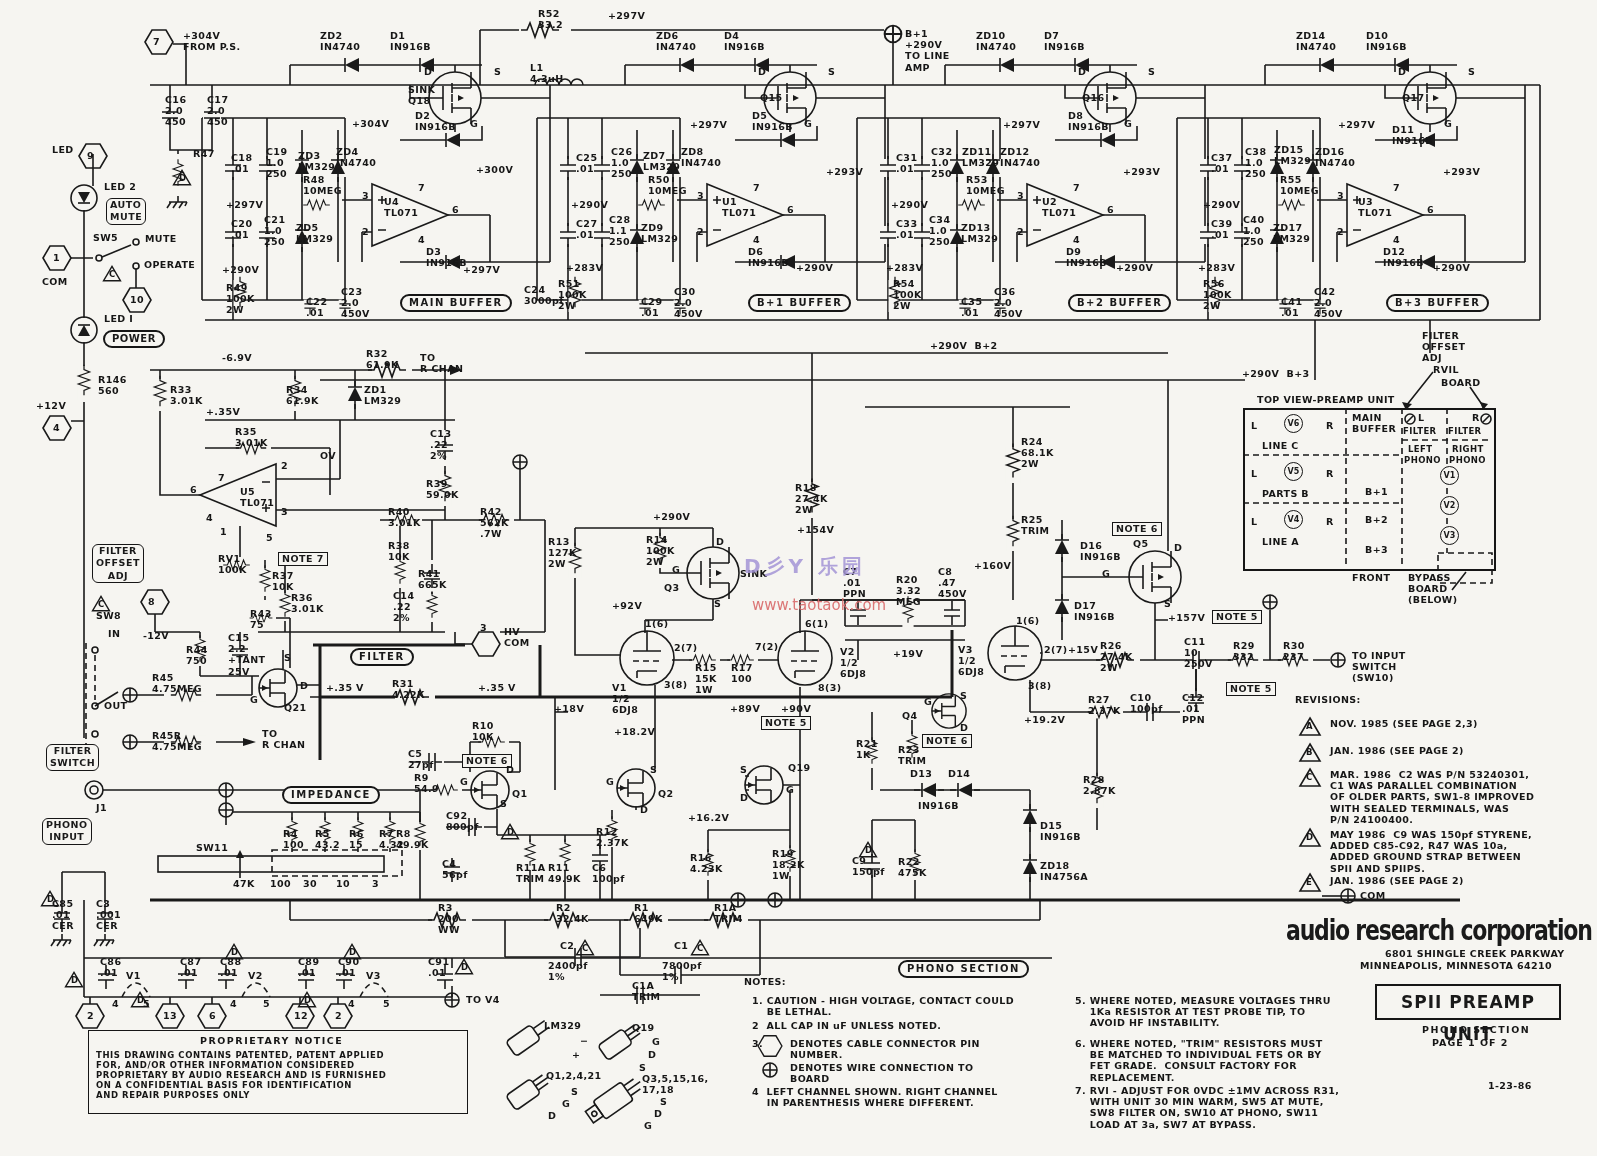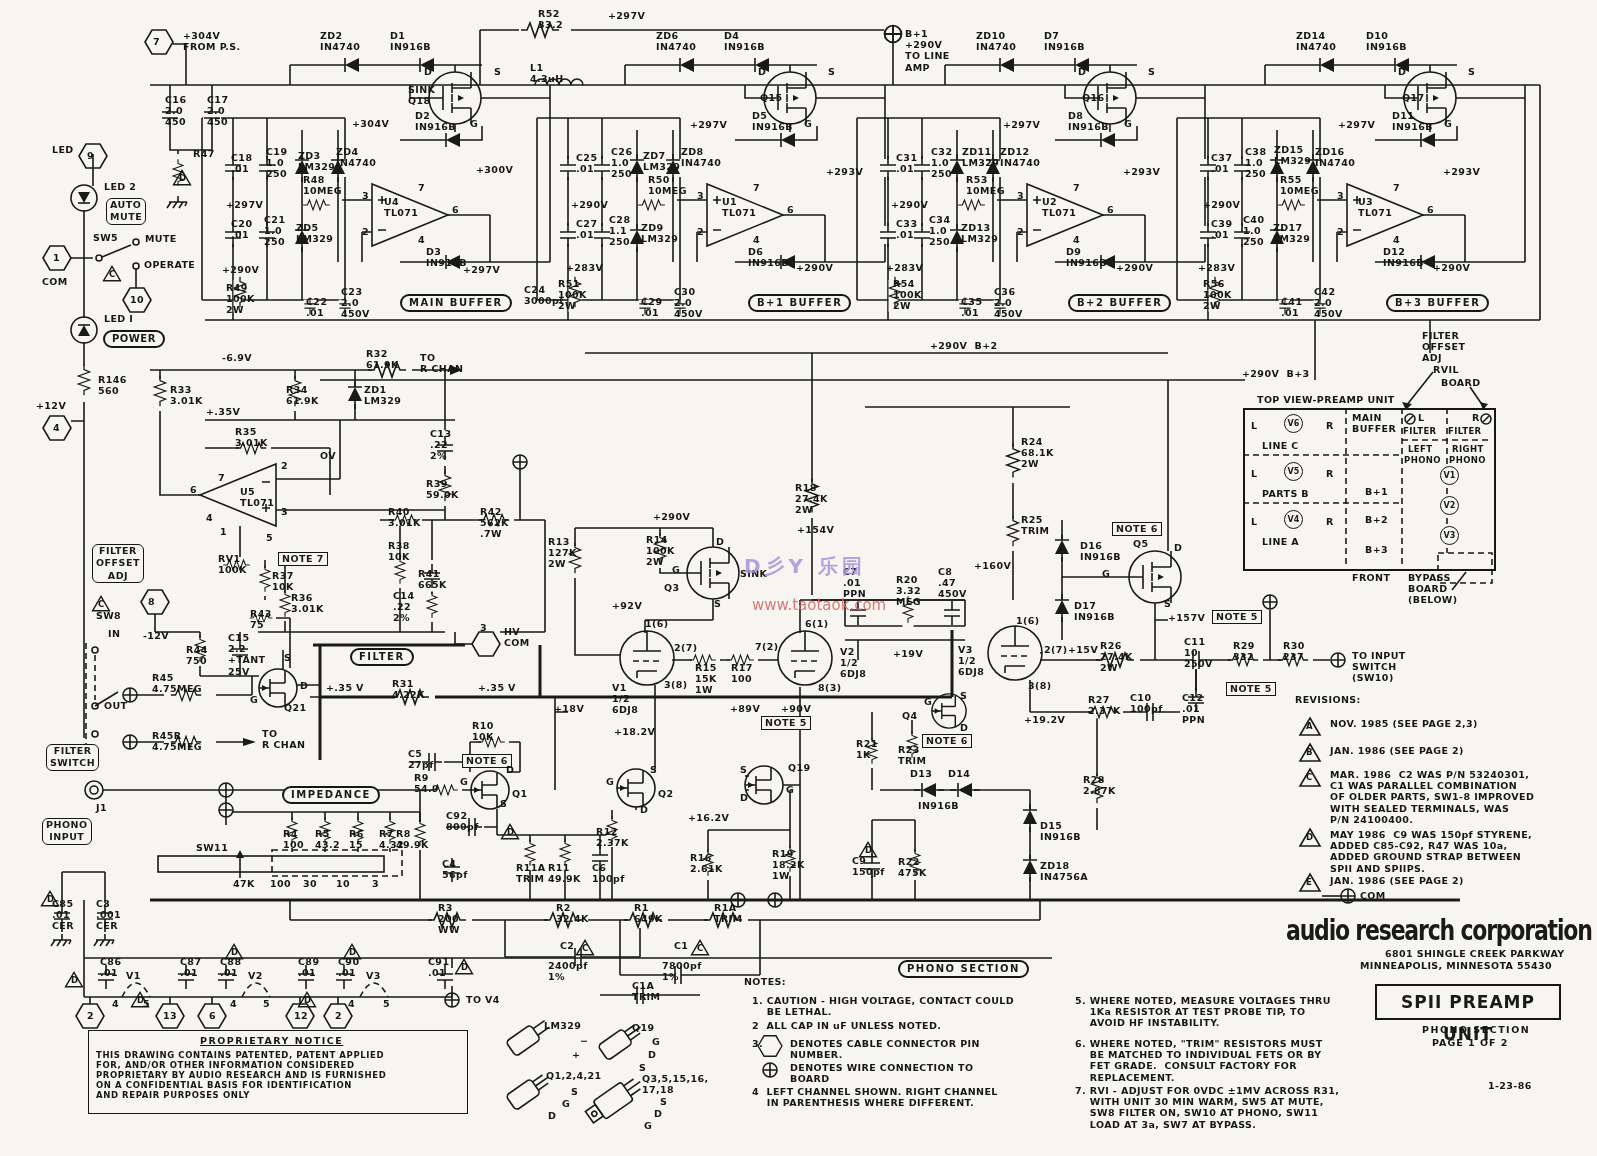--- a/index.html
+++ b/index.html
@@ -19,21 +19,21 @@
   .nbox{position:absolute;border:1.7px solid #161616;padding:0 3px;font-weight:700;
     font-size:9.5px;line-height:1.3;letter-spacing:.5px;white-space:pre;background:#f6f5f1}
   .circ{position:absolute;width:17px;height:17px;border:1.7px solid #161616;border-radius:50%;
     font-weight:700;font-size:8px;line-height:17px;text-align:center;background:#f6f5f1}
   #tv{position:absolute;left:1243px;top:408px;width:249px;height:159px;border:2px solid #161616}
   .tbx{position:absolute;border:2px solid #161616;background:#f6f5f1}
   #logo{position:absolute;left:1286px;top:918px;width:268px;font-weight:900;font-size:22px;
     letter-spacing:-1.2px;transform:scaleY(1.25);white-space:nowrap}
   #wm1{position:absolute;left:744px;top:553px;font-size:20px;font-weight:700;color:#a495d6;opacity:.85;letter-spacing:4px}
   #wm2{position:absolute;left:752px;top:596px;font-size:15px;color:#d96a6a;opacity:.9}
-  .und{text-decoration:underline}
+  .und{}
 </style>
 </head>
 <body>
 
 <svg id="wires" width="1597" height="1156">
 <defs>
   <g id="res">
         <rect class="u" x="-20" y="-8" width="40" height="16"></rect>
     <path d="M-24 0h6l3-7 5 14 5-14 5 14 5-14 3 7h6"></path>
       </g>
@@ -394,21 +394,21 @@
 <b style="left:1044px;top:30px">D7
 IN916B</b>
 <b style="left:1082px;top:92px">Q16</b>
 <b style="left:1068px;top:110px">D8
 IN916B</b>
 <b style="left:1296px;top:30px">ZD14
 IN4740</b>
 <b style="left:1366px;top:30px">D10
 IN916B</b>
 <b style="left:1402px;top:92px">Q17</b>
-<b style="left:1392px;top:110px">D11
+<b style="left:1392px;top:124px">D11
 IN916B</b>
 
 <b style="left:424px;top:66px">D</b>
 <b style="left:494px;top:66px">S</b>
 <b style="left:470px;top:118px">G</b>
 <b style="left:758px;top:66px">D</b>
 <b style="left:828px;top:66px">S</b>
 <b style="left:804px;top:118px">G</b>
 <b style="left:1078px;top:66px">D</b>
 <b style="left:1148px;top:66px">S</b>
@@ -791,21 +791,21 @@
 <b style="left:688px;top:812px">+16.2V</b>
 <b style="left:596px;top:826px">R12
 2.37K</b>
 <b style="left:516px;top:862px">R11A
 TRIM</b>
 <b style="left:548px;top:862px">R11
 49.9K</b>
 <b style="left:592px;top:862px">C6
 100pf</b>
 <b style="left:690px;top:852px">R16
-2.61K</b>
+4.23K</b>
 <b style="left:772px;top:848px">R19
 18.2K
 1W</b>
 
 <b style="left:930px;top:340px">+290V  B+2</b>
 <b style="left:1242px;top:368px">+290V  B+3</b>
 <b style="left:795px;top:482px">R18
 27.4K
 2W</b>
 <b style="left:797px;top:524px">+154V</b>
@@ -1040,21 +1040,21 @@
 P/N 24100400.</b>
 <b style="left:1330px;top:829px">MAY 1986  C9 WAS 150pf STYRENE,
 ADDED C85-C92, R47 WAS 10a,
 ADDED GROUND STRAP BETWEEN
 SPII AND SPIIPS.</b>
 <b style="left:1330px;top:875px">JAN. 1986 (SEE PAGE 2)</b>
 <b style="left:1360px;top:890px">COM</b>
 
 <div id="logo">audio research corporation</div>
 <b style="left:1385px;top:948px">6801 SHINGLE CREEK PARKWAY</b>
-<b style="left:1360px;top:960px">MINNEAPOLIS, MINNESOTA 55430</b>
+<b style="left:1360px;top:960px">MINNEAPOLIS, MINNESOTA 64210</b>
 <div class="tbx" style="left:1375px;top:984px;width:182px;height:32px;text-align:center;font-weight:700;font-size:17px;line-height:32px;letter-spacing:1px">SPII PREAMP UNIT</div>
 <b style="left:1422px;top:1024px;letter-spacing:1.5px">PHONO SECTION</b>
 <b style="left:1432px;top:1037px;letter-spacing:1px">PAGE 1 OF 2</b>
 <b style="left:1488px;top:1080px">1-23-86</b>
 
 <div class="tbx" style="left:88px;top:1030px;width:378px;height:82px;border-width:1.7px"></div>
 <b class="und" style="left:200px;top:1035px;letter-spacing:1.5px">PROPRIETARY NOTICE</b>
 <b class="sm" style="left:96px;top:1050px;letter-spacing:.6px">THIS DRAWING CONTAINS PATENTED, PATENT APPLIED
 FOR, AND/OR OTHER INFORMATION CONSIDERED
 PROPRIETARY BY AUDIO RESEARCH AND IS FURNISHED

